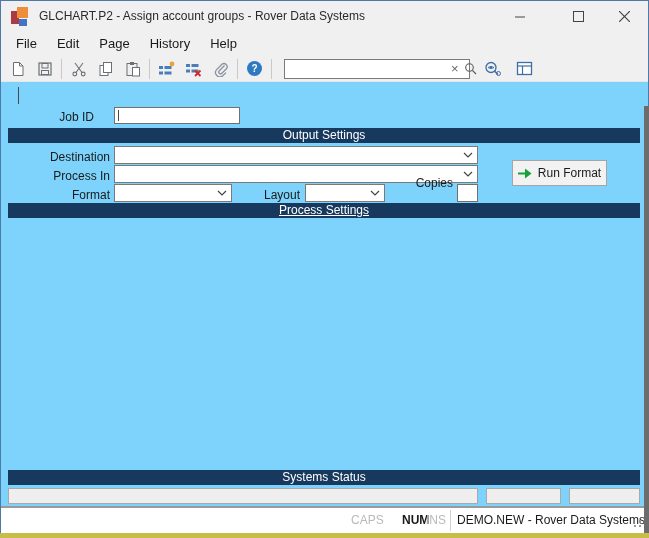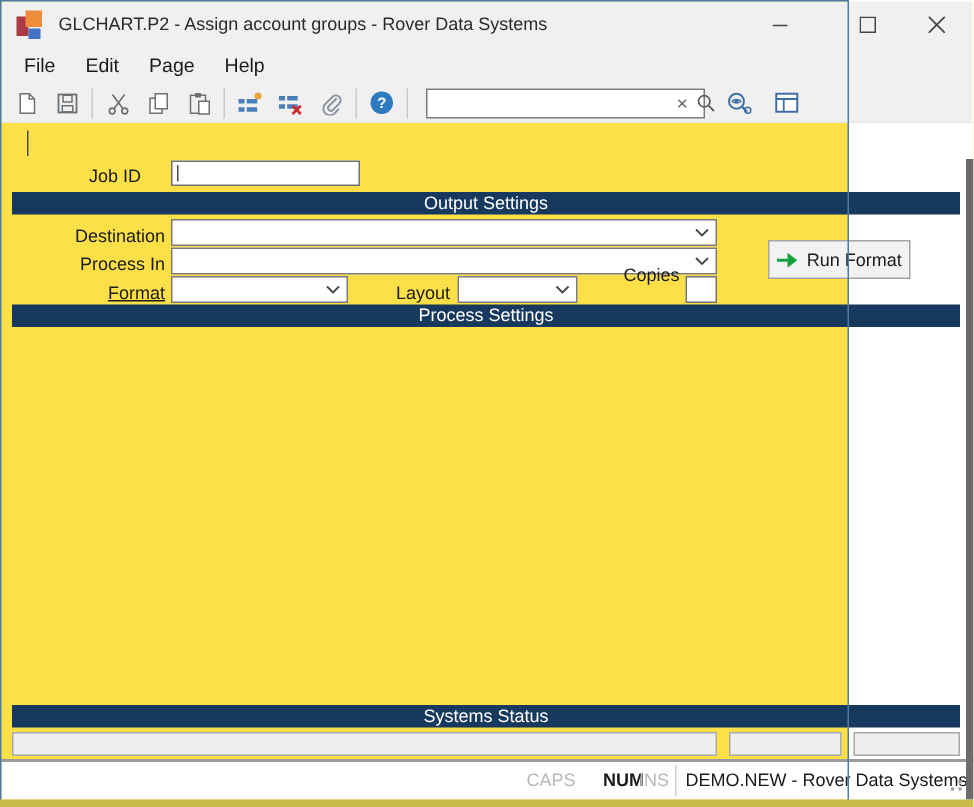--- a/index.html
+++ b/index.html
@@ -1,18 +1,18 @@
 <!DOCTYPE html>
 <html><head>
 <meta charset="utf-8">
 <style>
   * { margin:0; padding:0; box-sizing:border-box; }
   html,body { width:649px; height:538px; overflow:hidden; background:#fff;
               font-family:"Liberation Sans", sans-serif; }
-  .app { position:relative; width:566px; height:538px; background:#fde047; }
+  .app { position:relative; width:649px; height:538px; background:#7dd3fc; }
   .win-border { position:absolute; inset:0; border:1px solid #4d7aa6; pointer-events:none; z-index:50; }
 
   
   .titlebar { position:absolute; left:1px; top:1px; width:647px; height:31px; background:#f0f0f0; }
   .app-icon { position:absolute; left:10px; top:6px; width:18px; height:19px; }
   .app-icon .sq-red    { position:absolute; left:0;  top:4px;  width:8px;  height:13px; background:#ac3a42; }
   .app-icon .sq-orange { position:absolute; left:6px; top:0;   width:11px; height:11px; background:#ee8d3c; }
   .app-icon .sq-blue   { position:absolute; left:8px; top:12px; width:8px; height:7px;  background:#4472c4; }
   .title-text { position:absolute; left:38px; top:0; height:31px; line-height:31px;
                 font-size:12px; color:#2a2a2a; white-space:nowrap; }
@@ -94,20 +94,21 @@
           <line x1="0" y1="0" x2="11" y2="11" stroke="#444" stroke-width="1.2"></line>
           <line x1="11" y1="0" x2="0" y2="11" stroke="#444" stroke-width="1.2"></line>
         </svg>
     </div>
   </div>
 
   <div class="menubar">
     <div class="menu-item">File</div>
     <div class="menu-item">Edit</div>
     <div class="menu-item">Page</div>
+    <div class="menu-item">History</div>
     <div class="menu-item">Help</div>
   </div>
 
   <div class="toolbar">
     <div class="tbtn">
       <svg width="16" height="16">
           <path d="M3.5 1.5 h6 l3.5 3.5 v9.5 h-9.5 z" fill="#fff" stroke="#6b7075" stroke-width="1"></path>
           <path d="M9.5 1.5 v3.5 h3.5" fill="none" stroke="#6b7075" stroke-width="1"></path>
         </svg>
     </div>
@@ -222,21 +223,21 @@
   <div class="field-label" style="left:30px; top:169px; width:80px;">Process In</div>
   <div class="combo" style="left:114px; top:165px; width:364px; height:18px;">
     <span class="combo-value"></span>
     <span class="chev">
       <svg width="10" height="6">
           <polyline points="1,1 5,5 9,1" fill="none" stroke="#444" stroke-width="1.2"></polyline>
         </svg>
     </span>
   </div>
 
-  <div class="field-label" style="left:30px; top:188px; width:80px;text-decoration:underline;">Format</div>
+  <div class="field-label" style="left:30px; top:188px; width:80px;">Format</div>
   <div class="combo" style="left:114px; top:184px; width:118px; height:18px;">
     <span class="combo-value"></span>
     <span class="chev">
       <svg width="10" height="6">
           <polyline points="1,1 5,5 9,1" fill="none" stroke="#444" stroke-width="1.2"></polyline>
         </svg>
     </span>
   </div>
 
   <div class="field-label" style="left:240px; top:188px; width:60px;">Layout</div>
@@ -253,21 +254,21 @@
   <input class="text-input" style="left: 457px; top: 184px; width: 21px; height: 18px;" value="">
 
   <div class="run-btn">
     <svg width="14" height="11">
         <line x1="0" y1="5.5" x2="8" y2="5.5" stroke="#18a03c" stroke-width="2"></line>
         <polygon points="7,0.5 13.5,5.5 7,10.5" fill="#18a03c"></polygon>
       </svg>
     <span>Run Format</span>
   </div>
 
-  <div class="section-bar" style="top:203px;">Process Settings</div>
+  <div class="section-bar" style="top:203px;text-decoration:underline;">Process Settings</div>
 
   <div class="section-bar" style="top:470px;">Systems Status</div>
   <div class="status-box" style="left:8px; width:470px;"></div>
   <div class="status-box" style="left:486px; width:75px;"></div>
   <div class="status-box" style="left:569px; width:71px;"></div>
 
   <div class="hline"></div>
 
   <div class="statusbar">
     <div class="sb-item sb-dim" style="left:350px;">CAPS</div>

